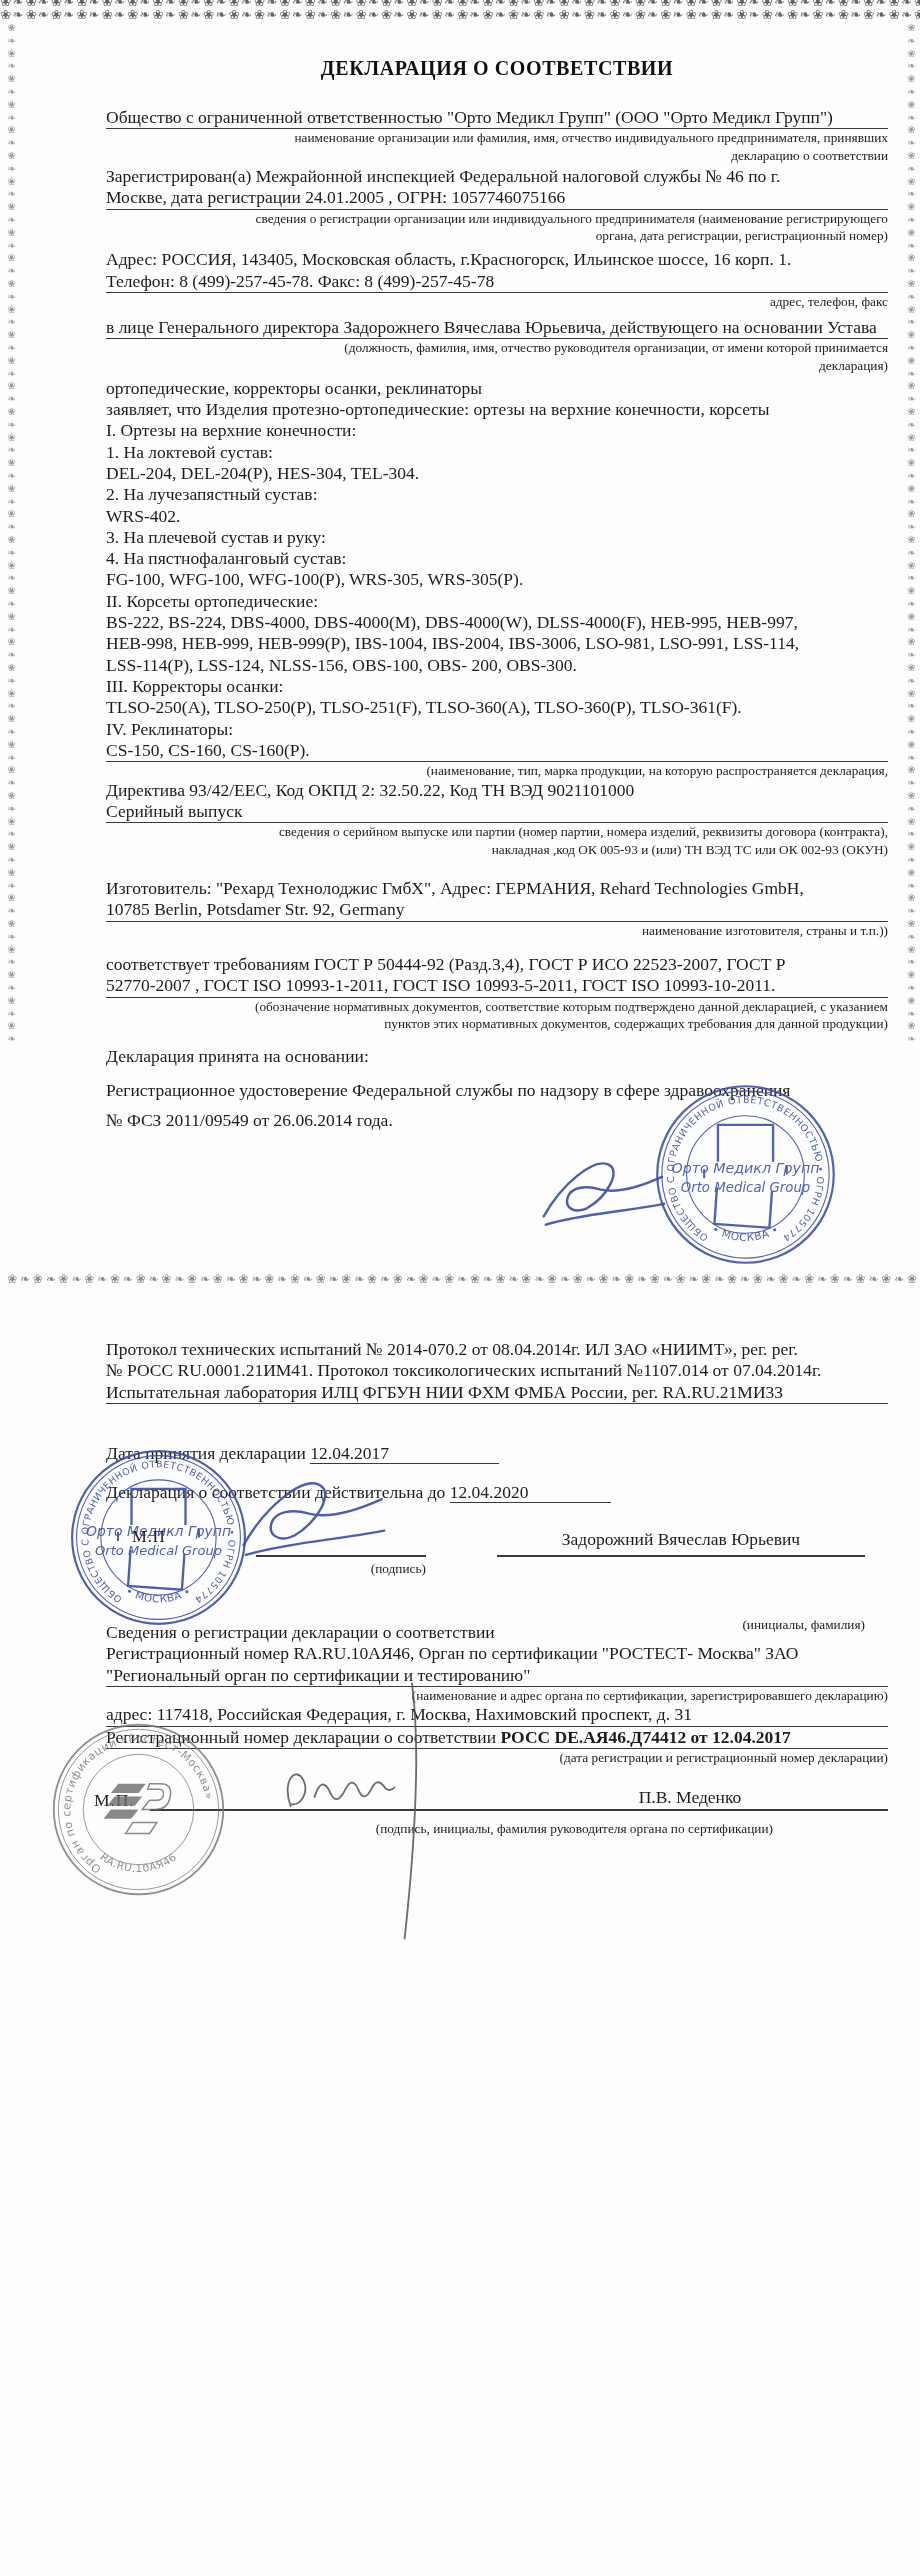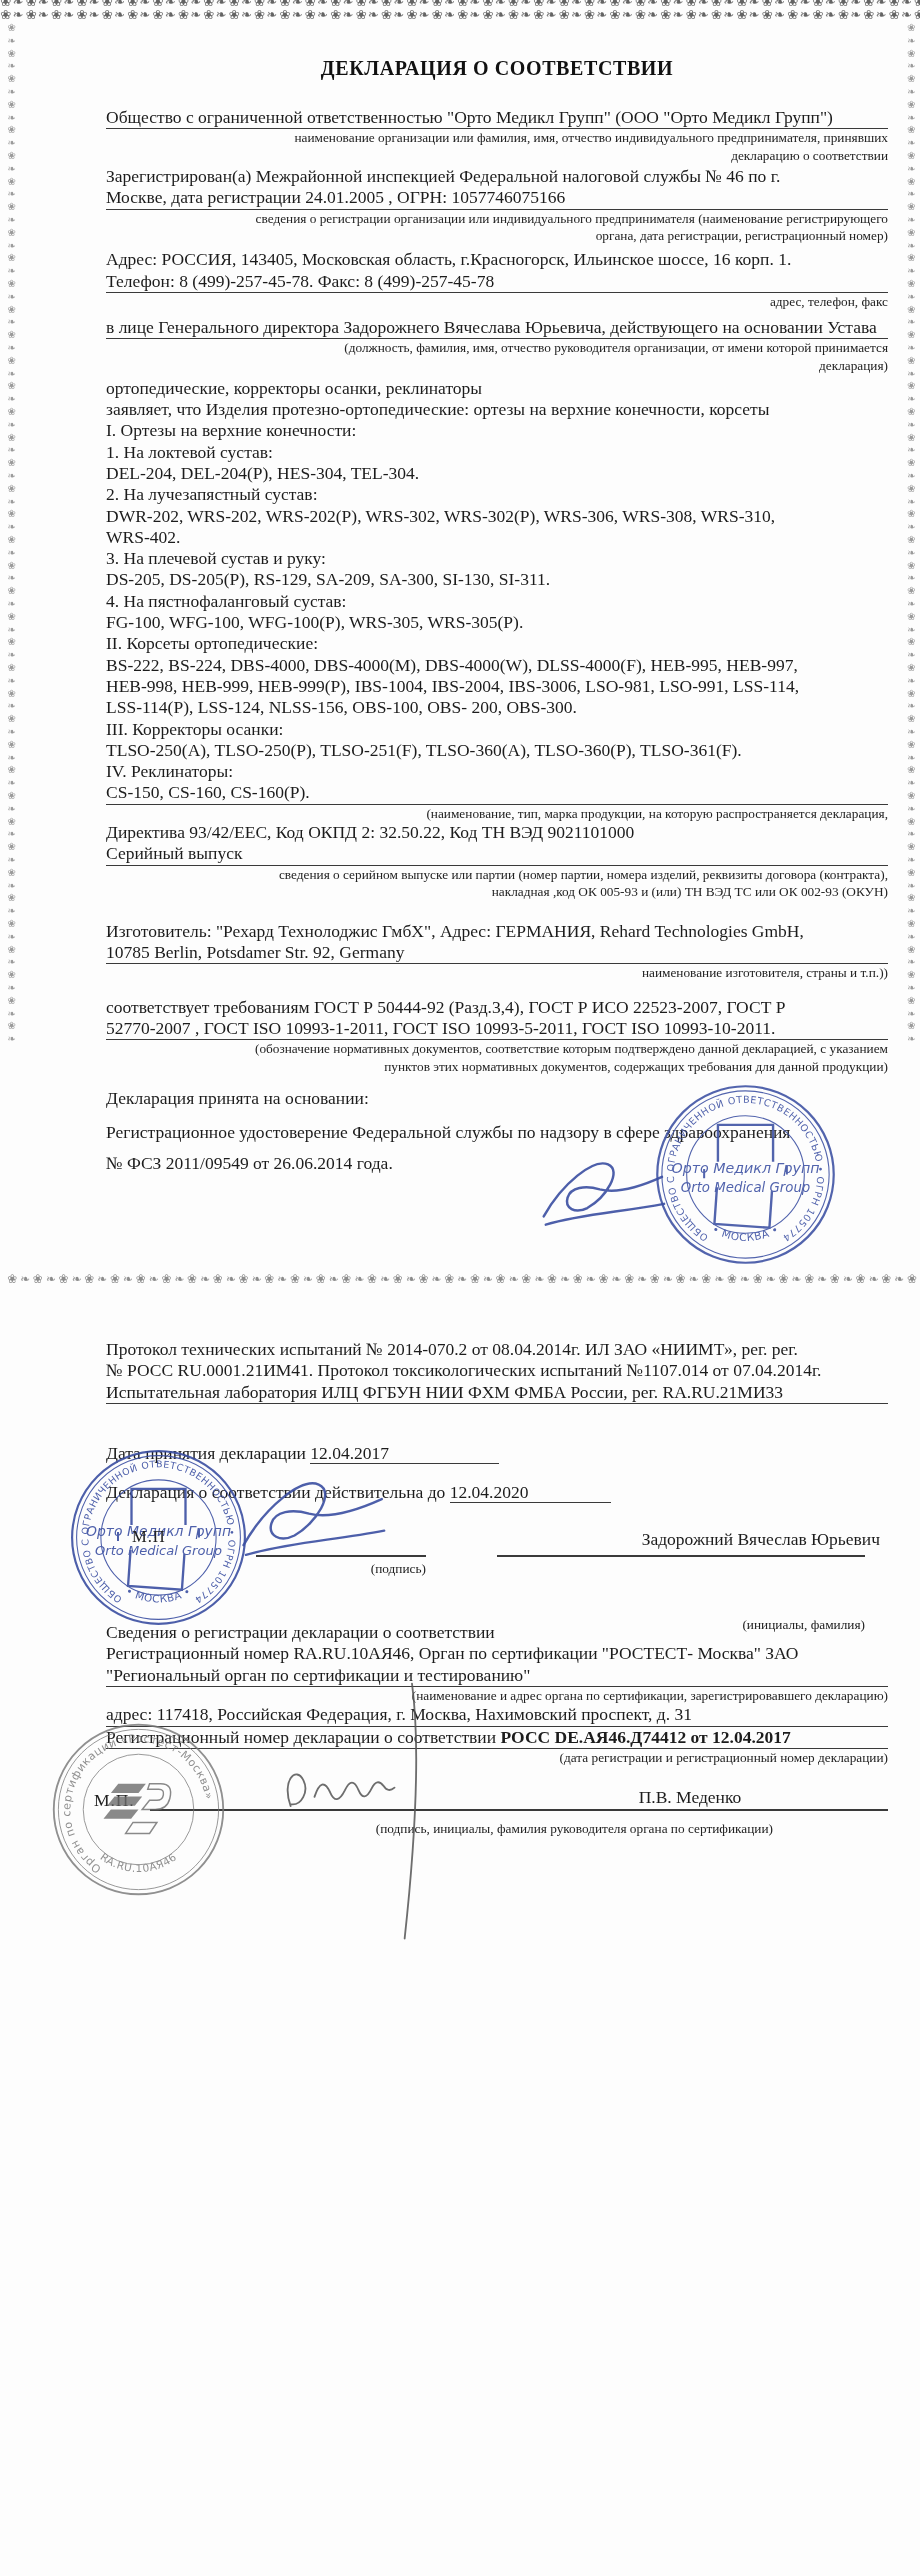--- a/index.html
+++ b/index.html
@@ -60,24 +60,22 @@
     <div class="hint">(должность, фамилия, имя, отчество руководителя организации, от имени которой принимается</div>
     <div class="hint">декларация)</div>
 
     <div style="margin-top:3.7px">
       <div class="ln">ортопедические, корректоры осанки, реклинаторы</div>
       <div class="ln">заявляет, что Изделия протезно-ортопедические: ортезы на верхние конечности, корсеты</div>
       <div class="ln">I. Ортезы на верхние конечности:</div>
       <div class="ln">1. На локтевой сустав:</div>
       <div class="ln">DEL-204, DEL-204(P), HES-304, TEL-304.</div>
       <div class="ln">2. На лучезапястный сустав:</div>
-      <div class="ln">DWR-202, WRS-202, WRS-202(P), WRS-302, WRS-302(P), WRS-306, WRS-308, WRS-310,</div>
       <div class="ln">WRS-402.</div>
       <div class="ln">3. На плечевой сустав и руку:</div>
-      <div class="ln">DS-205, DS-205(P), RS-129, SA-209, SA-300, SI-130, SI-311.</div>
       <div class="ln">4. На пястнофаланговый сустав:</div>
       <div class="ln">FG-100, WFG-100, WFG-100(P), WRS-305, WRS-305(P).</div>
       <div class="ln">II. Корсеты ортопедические:</div>
       <div class="ln">BS-222, BS-224, DBS-4000, DBS-4000(M), DBS-4000(W), DLSS-4000(F), HEB-995, HEB-997,</div>
       <div class="ln">HEB-998, HEB-999, HEB-999(P), IBS-1004, IBS-2004, IBS-3006, LSO-981, LSO-991, LSS-114,</div>
       <div class="ln">LSS-114(P), LSS-124, NLSS-156, OBS-100, OBS- 200, OBS-300.</div>
       <div class="ln">III. Корректоры осанки:</div>
       <div class="ln">TLSO-250(A), TLSO-250(P), TLSO-251(F), TLSO-360(A), TLSO-360(P), TLSO-361(F).</div>
       <div class="ln">IV. Реклинаторы:</div>
     </div>
@@ -142,21 +140,21 @@
   <div class="abs ln" style="left:106px;top:1443px">
     <span>Дата принятия декларации </span><span class="ul" style="padding-right:110px">12.04.2017</span>
   </div>
 
   <div class="abs ln" style="left:106px;top:1482px">
     <span>Декларация о соответствии действительна до </span><span class="ul" style="padding-right:83px">12.04.2020</span>
   </div>
 
   <div class="hr" style="left:256px;top:1555px;width:170px"></div>
   <div class="abs hint" style="left:256px;top:1560px;width:170px">(подпись)</div>
-  <div class="abs ln" style="left:512px;top:1529px;width:368px;text-align:right">Задорожний Вячеслав Юрьевич</div>
+  <div class="abs ln" style="left:497px;top:1529px;width:368px;text-align:center">Задорожний Вячеслав Юрьевич</div>
   <div class="hr" style="left:497px;top:1555px;width:368px"></div>
   <div class="abs hint" style="left:497px;top:1616px;width:368px">(инициалы, фамилия)</div>
 
   <svg class="stamp" style="left:64px;top:1443px" width="189" height="189" viewBox="-105 -105 210 210">
     <g opacity="0.9">
       <circle r="96" fill="none" stroke="#3b4fa2" stroke-width="2.4"></circle>
       <circle r="91" fill="none" stroke="#3b4fa2" stroke-width="1.2"></circle>
       <circle r="64" fill="none" stroke="#3b4fa2" stroke-width="1.2"></circle>
       <defs>
         <path id="bs2top" d="M -40,67 A 78,78 0 1,1 40,67"></path>

